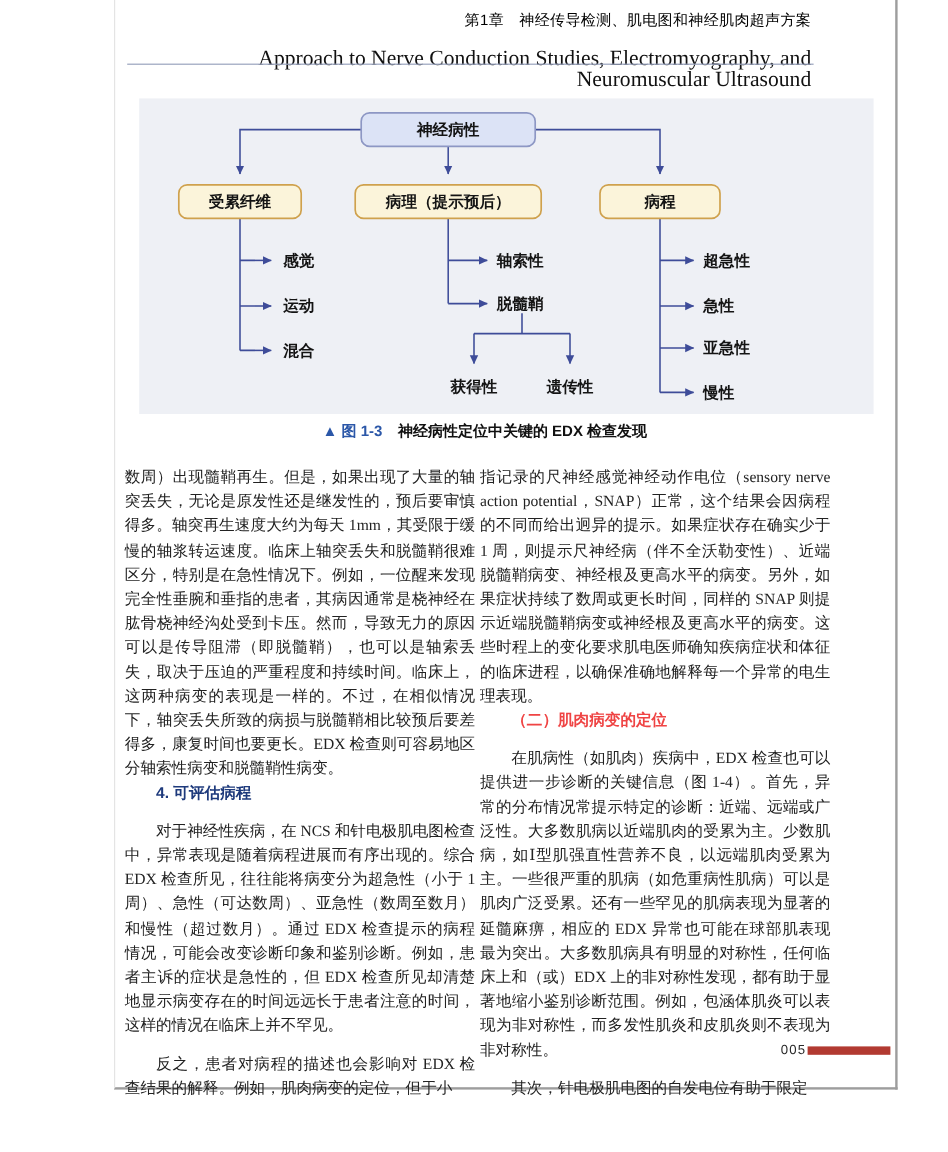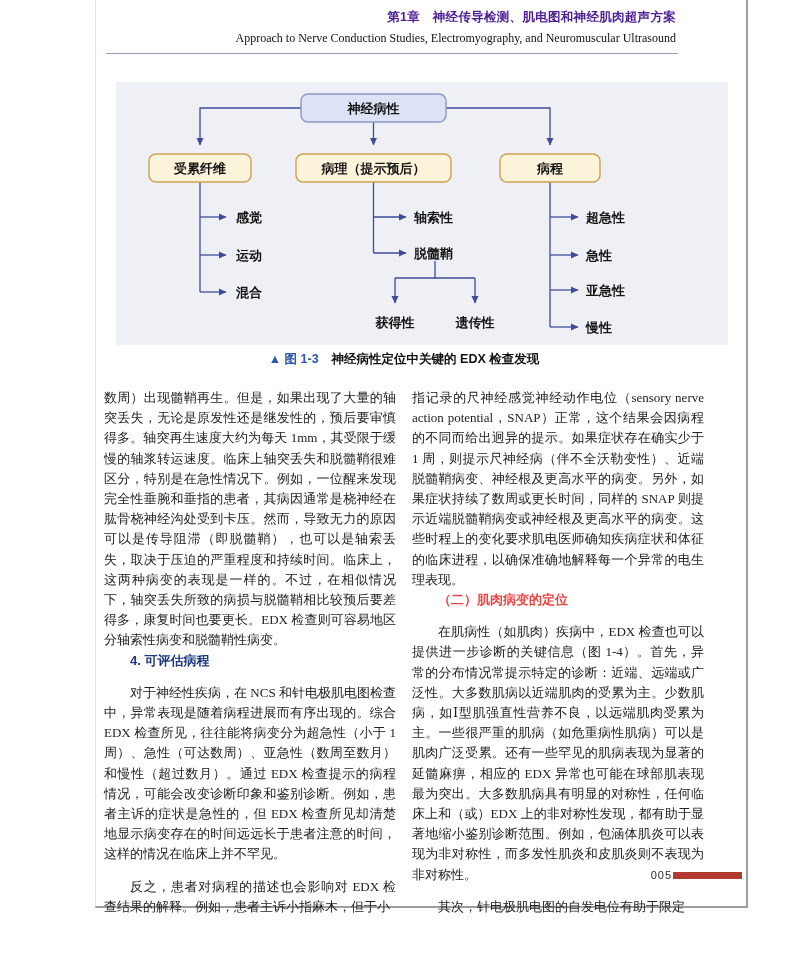--- a/index.html
+++ b/index.html
@@ -6,37 +6,37 @@
   body{
     width:790px;height:960px;background:#ffffff;position:relative;overflow:hidden;
     font-family:"Liberation Serif","DejaVu Serif",serif;color:#222;
   }
   .page{
     position:absolute;left:95px;top:0;width:650px;height:906px;background:#fff;
     border-left:1px solid #e4e4e4;border-right:2px solid #9d9d9d;border-bottom:2px solid #9d9d9d;
   }
   
   .hdr{position:absolute;left:8px;top:8px;width:572px;text-align:right;}
-  .hdr-zh{font-family:"Liberation Sans","DejaVu Sans",sans-serif;font-weight:bold;
-          font-size:12.5px;color:#4c1d95;letter-spacing:.3px;line-height:19px;}
-  .hdr-en{font-size:12px;color:#111;line-height:18px;margin-top:2px;}
+  .hdr-zh{font-family:"Liberation Sans","DejaVu Sans",sans-serif;font-weight:normal;
+          font-size:12.5px;color:#000000;letter-spacing:.3px;line-height:19px;}
+  .hdr-en{font-size:18px;color:#111;line-height:18px;margin-top:12px;}
   .hdr-rule{position:absolute;left:10px;top:53px;width:572px;height:0;border-top:1.5px solid #99a3bd;}
   
   .panel{position:absolute;left:20px;top:82px;width:612px;height:263px;background:#eef0f5;}
   .flow-line{stroke:#3e4c99;stroke-width:1.3;fill:none;}
   .flow-label{font-family:"Liberation Sans","DejaVu Sans",sans-serif;
               font-weight:bold;font-size:13px;fill:#141414;}
   .box-blue{fill:#dce3f6;stroke:#8d97c4;stroke-width:1.4;}
   .box-yellow{fill:#fbf4da;stroke:#cfa14d;stroke-width:1.4;}
   
   .fig-cap{position:absolute;left:8px;top:351px;width:600px;text-align:center;
            font-family:"Liberation Sans","DejaVu Sans",sans-serif;font-weight:bold;font-size:12.5px;color:#111;}
   .fig-cap .lbl{color:#2b57a8;margin-right:13px;}
   
-  .cols{position:absolute;left:8px;top:388px;width:600px;display:flex;gap:16px;}
+  .cols{position:absolute;left:8px;top:388px;width:600px;display:flex;gap:4px;}
   .col{width:292px;font-size:13px;line-height:20.2px;text-align:justify;}
   .col p{margin:0;}
   .col p.ind{text-indent:2em;margin-top:12px;}
   .h-blue{font-family:"Liberation Sans","DejaVu Sans",sans-serif;font-weight:bold;
           color:#1e3a7c;text-indent:2em;}
   .h-orange{font-family:"Liberation Sans","DejaVu Sans",sans-serif;font-weight:bold;
             color:#ef4444;text-indent:2em;}
   
   .footer{position:absolute;right:4px;top:869px;display:flex;align-items:center;gap:1px;}
   .pageno{font-family:"Liberation Sans","DejaVu Sans",sans-serif;font-size:11px;
@@ -115,21 +115,21 @@
 
   <div class="fig-cap">
     <span class="lbl">▲ 图 1-3</span><span>神经病性定位中关键的 EDX 检查发现</span>
   </div>
 
   <div class="cols">
     <div class="col">
       <p>数周）出现髓鞘再生。但是，如果出现了大量的轴突丢失，无论是原发性还是继发性的，预后要审慎得多。轴突再生速度大约为每天 1mm，其受限于缓慢的轴浆转运速度。临床上轴突丢失和脱髓鞘很难区分，特别是在急性情况下。例如，一位醒来发现完全性垂腕和垂指的患者，其病因通常是桡神经在肱骨桡神经沟处受到卡压。然而，导致无力的原因可以是传导阻滞（即脱髓鞘），也可以是轴索丢失，取决于压迫的严重程度和持续时间。临床上，这两种病变的表现是一样的。不过，在相似情况下，轴突丢失所致的病损与脱髓鞘相比较预后要差得多，康复时间也要更长。EDX 检查则可容易地区分轴索性病变和脱髓鞘性病变。</p>
       <p class="h-blue">4. 可评估病程</p>
       <p class="ind">对于神经性疾病，在 NCS 和针电极肌电图检查中，异常表现是随着病程进展而有序出现的。综合 EDX 检查所见，往往能将病变分为超急性（小于 1 周）、急性（可达数周）、亚急性（数周至数月）和慢性（超过数月）。通过 EDX 检查提示的病程情况，可能会改变诊断印象和鉴别诊断。例如，患者主诉的症状是急性的，但 EDX 检查所见却清楚地显示病变存在的时间远远长于患者注意的时间，这样的情况在临床上并不罕见。</p>
-      <p class="ind">反之，患者对病程的描述也会影响对 EDX 检查结果的解释。例如，患者主诉小指麻木，但于小</p>
+      <p class="ind">反之，患者对病程的描述也会影响对 EDX 检查结果的解释。例如，肌肉病变的定位，但于小</p>
     </div>
     <div class="col">
       <p>指记录的尺神经感觉神经动作电位（sensory nerve action potential，SNAP）正常，这个结果会因病程的不同而给出迥异的提示。如果症状存在确实少于 1 周，则提示尺神经病（伴不全沃勒变性）、近端脱髓鞘病变、神经根及更高水平的病变。另外，如果症状持续了数周或更长时间，同样的 SNAP 则提示近端脱髓鞘病变或神经根及更高水平的病变。这些时程上的变化要求肌电医师确知疾病症状和体征的临床进程，以确保准确地解释每一个异常的电生理表现。</p>
       <p class="h-orange">（二）肌肉病变的定位</p>
       <p class="ind">在肌病性（如肌肉）疾病中，EDX 检查也可以提供进一步诊断的关键信息（图 1-4）。首先，异常的分布情况常提示特定的诊断：近端、远端或广泛性。大多数肌病以近端肌肉的受累为主。少数肌病，如Ⅰ型肌强直性营养不良，以远端肌肉受累为主。一些很严重的肌病（如危重病性肌病）可以是肌肉广泛受累。还有一些罕见的肌病表现为显著的延髓麻痹，相应的 EDX 异常也可能在球部肌表现最为突出。大多数肌病具有明显的对称性，任何临床上和（或）EDX 上的非对称性发现，都有助于显著地缩小鉴别诊断范围。例如，包涵体肌炎可以表现为非对称性，而多发性肌炎和皮肌炎则不表现为非对称性。</p>
       <p class="ind">其次，针电极肌电图的自发电位有助于限定</p>
     </div>
   </div>
 
   <div class="footer">

